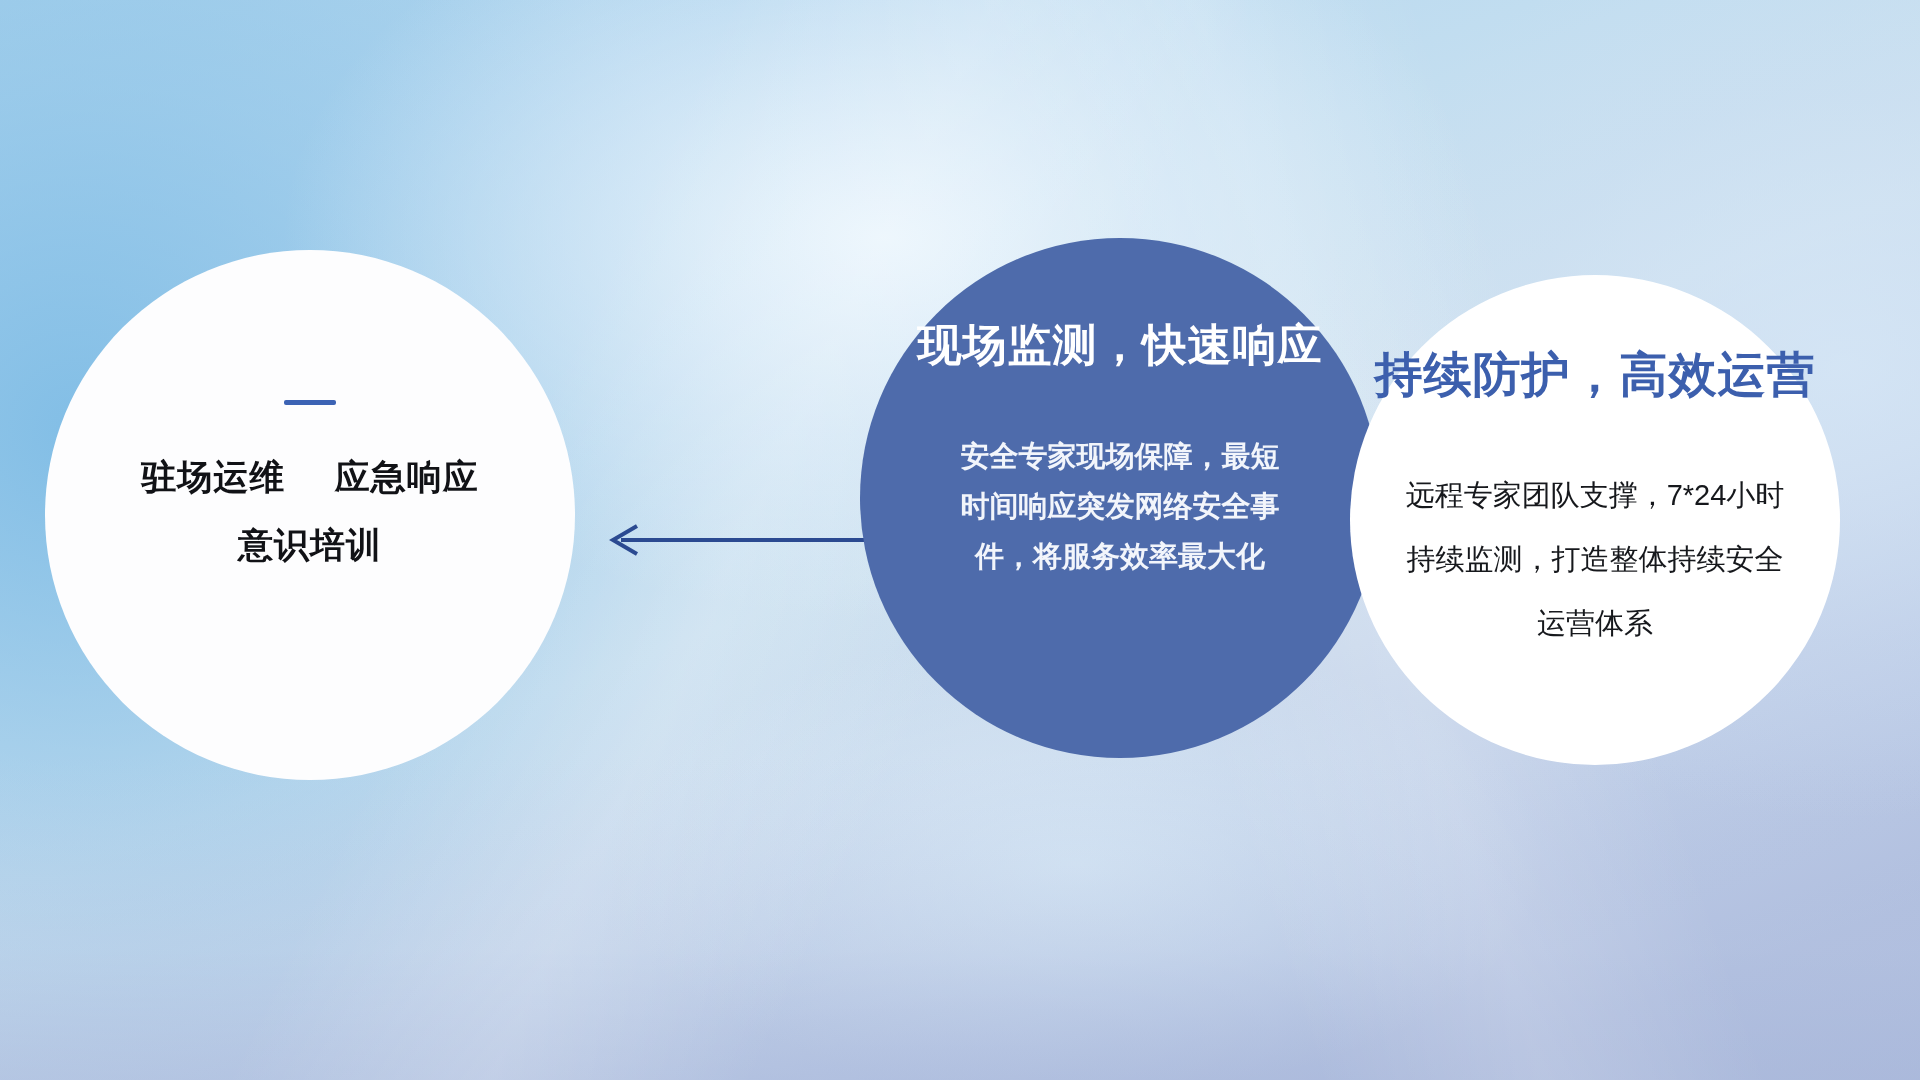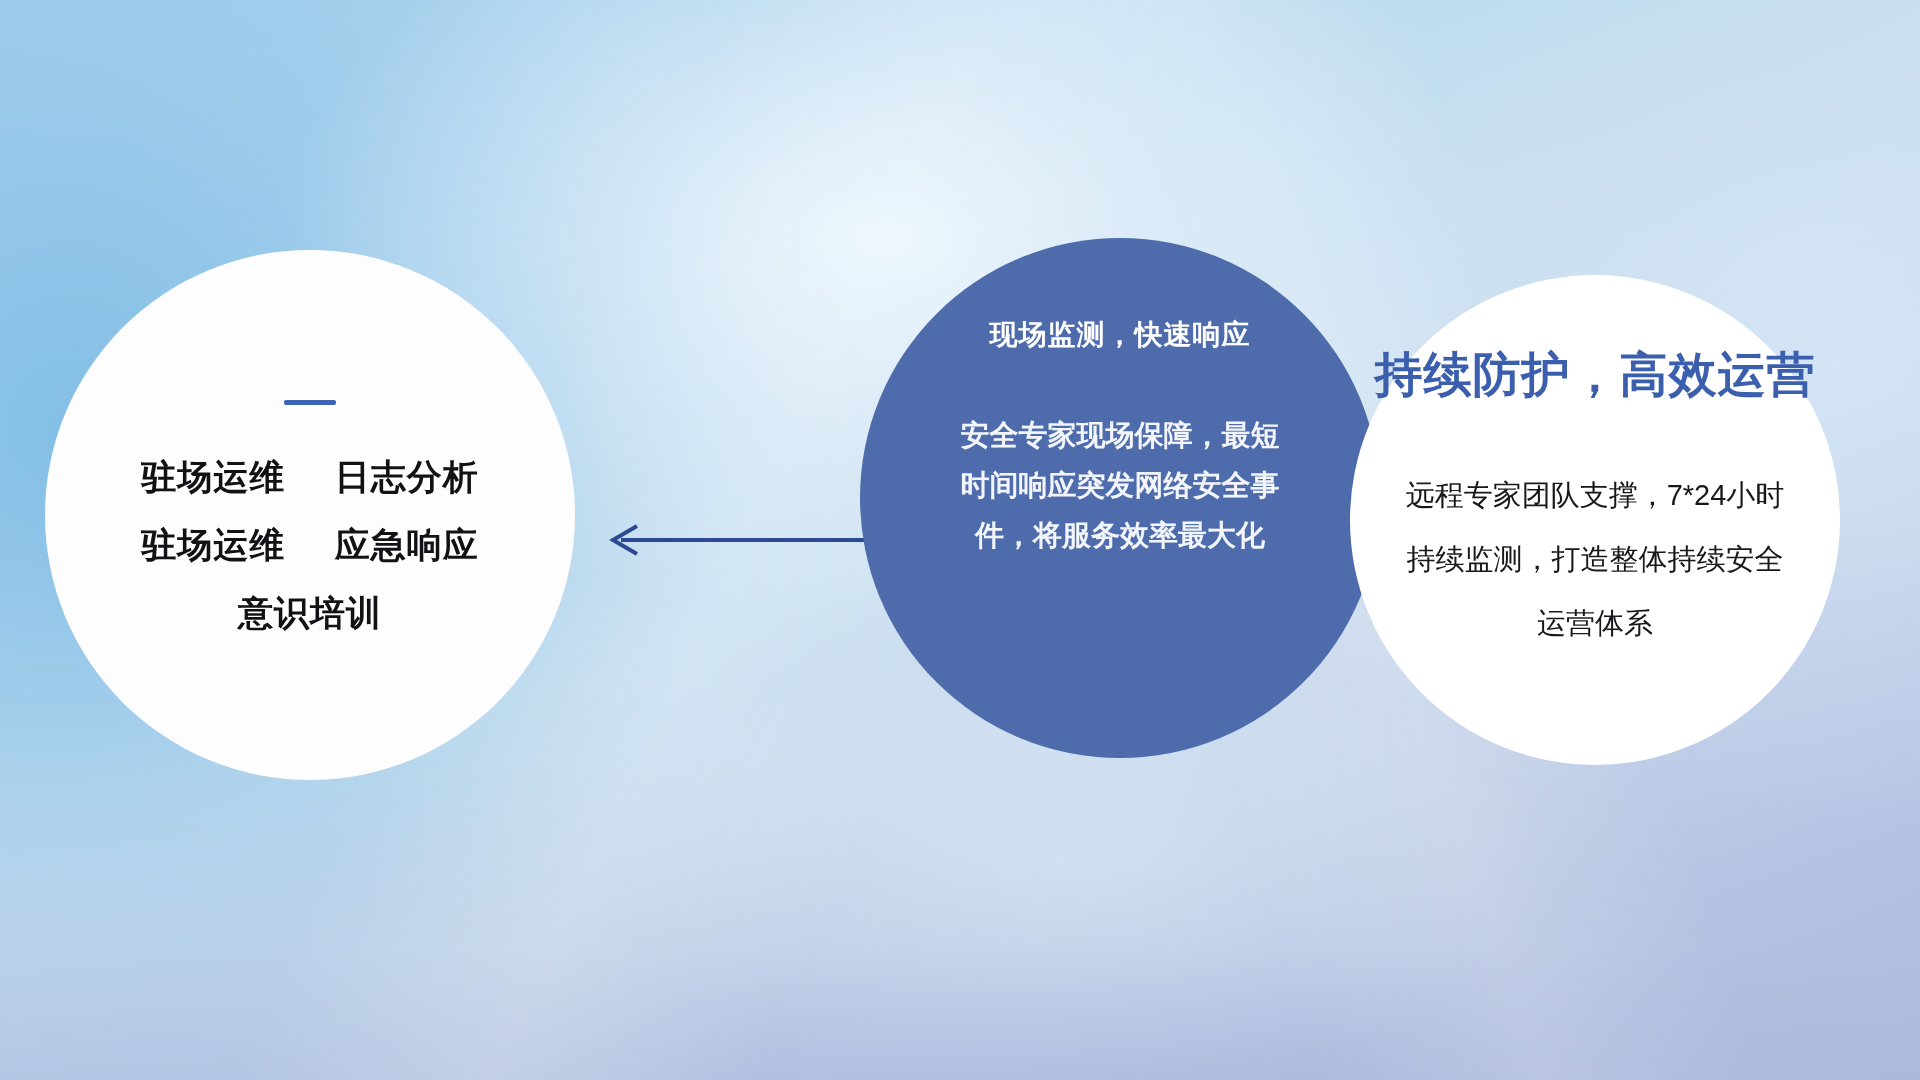--- a/index.html
+++ b/index.html
@@ -141,21 +141,21 @@
   .skill-gap {
     display: inline-block;
     width: 28px;
   }
 
   
   #circle-onsite .card-title {
     margin-top: 78px;
     color: #ffffff;
     font-weight: bold;
-    font-size: 28px;
+    font-size: 44px;
     letter-spacing: 1px;
     white-space: nowrap;
     text-align: center;
   }
   #circle-onsite .card-body {
     margin-top: 56px;
     width: 330px;
     color: #f2f5fb;
     font-size: 29px;
     line-height: 50px;
@@ -207,25 +207,20 @@
   <div class="bg-layer bg-streak-b"></div>
 
   <svg id="flow-arrow" viewBox="0 0 280 40">
     <line x1="276" y1="20" x2="26" y2="20" stroke="#2b4a91" stroke-width="4"></line>
     <polyline points="42,6 18,20 42,34" fill="none" stroke="#2b4a91" stroke-width="4" stroke-linecap="butt" stroke-linejoin="miter"></polyline>
   </svg>
 
   <div class="circle" id="circle-skills">
     <div class="dash-rule"></div>
     <div class="skill-rows">
-      <div class="skill-row">
-        <span>驻场运维</span>
-        <span class="skill-gap"></span>
-        <span>日志分析</span>
-      </div>
       <div class="skill-row">
         <span>驻场运维</span>
         <span class="skill-gap"></span>
         <span>应急响应</span>
       </div>
       <div class="skill-row">
         <span>意识培训</span>
       </div>
     </div>
   </div>

